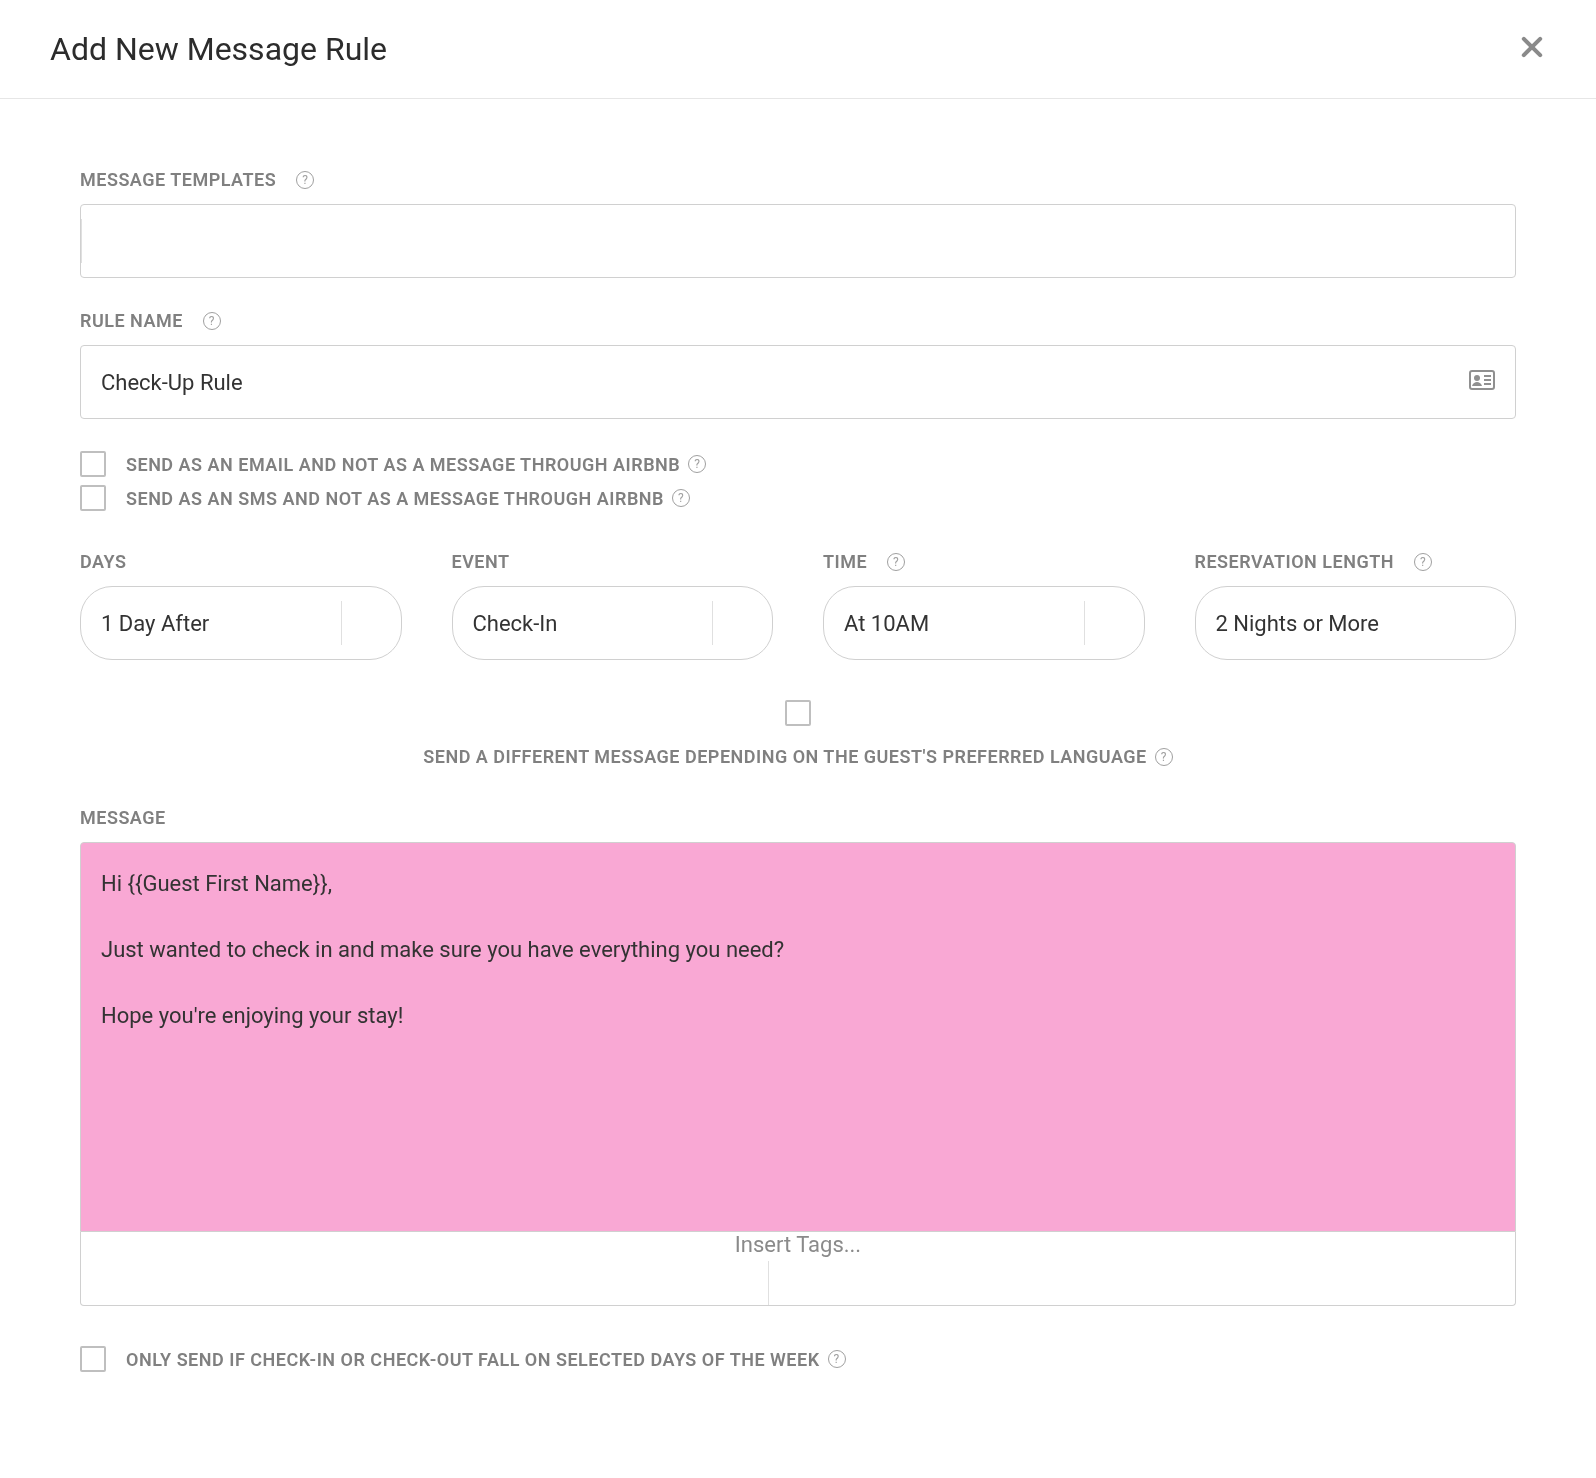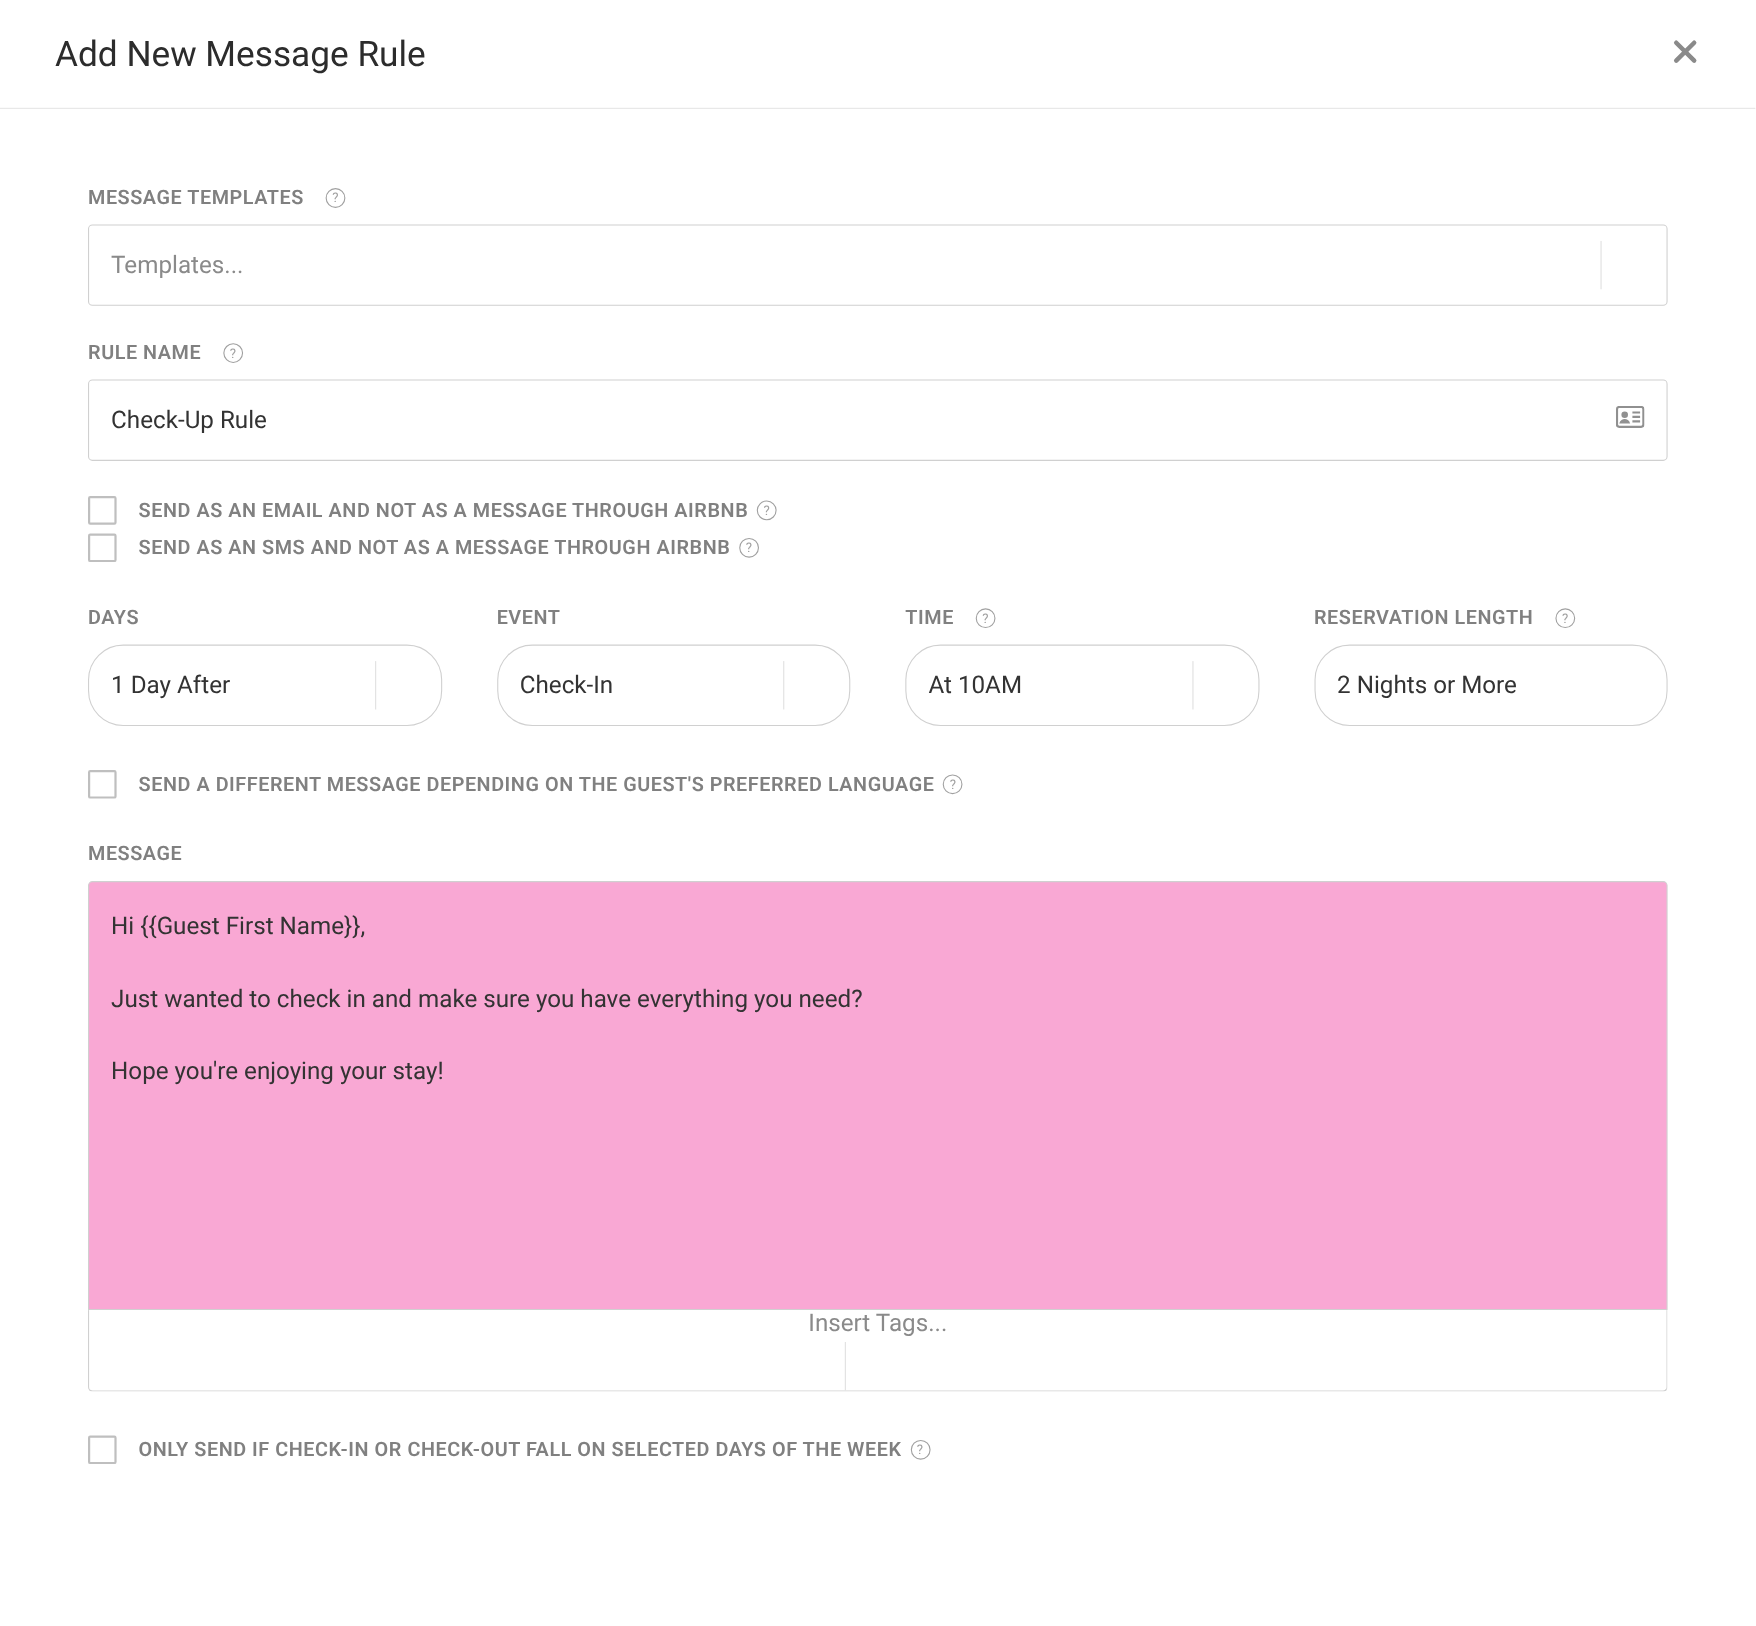--- a/index.html
+++ b/index.html
@@ -174,21 +174,20 @@
 </div>
 
 <div class="modal-body">
 
   <div class="field-block">
     <div class="section-label">
       <span>MESSAGE TEMPLATES</span>
       <span class="help-icon">?</span>
     </div>
     <div class="dropdown">
-      <div class="dropdown-text dropdown-placeholder">Templates...</div>
       <div class="dropdown-arrow">
         <svg class="chevron-down" viewBox="0 0 24 24" fill="none" stroke-width="3" stroke-linecap="round" stroke-linejoin="round">
             <polyline points="6 9 12 15 18 9"></polyline>
           </svg>
       </div>
     </div>
   </div>
 
   <div class="field-block">
     <div class="section-label">
@@ -277,21 +276,21 @@
         <div class="dropdown-text">2 Nights or More</div>
         <div class="dropdown-arrow noline">
           <svg class="chevron-down" viewBox="0 0 24 24" fill="none" stroke-width="3" stroke-linecap="round" stroke-linejoin="round">
               <polyline points="6 9 12 15 18 9"></polyline>
             </svg>
         </div>
       </div>
     </div>
   </div>
 
-  <div class="checkbox-row" style="margin-bottom:16px;">
+  <div class="checkbox-row" style="margin-bottom:16px;flex-direction:column;">
     <div class="checkbox"></div>
     <div class="checkbox-label">
       <span>SEND A DIFFERENT MESSAGE DEPENDING ON THE GUEST'S PREFERRED LANGUAGE</span>
       <span class="help-icon">?</span>
     </div>
   </div>
 
   <div class="message-block">
     <div class="section-label">
       <span>MESSAGE</span>

